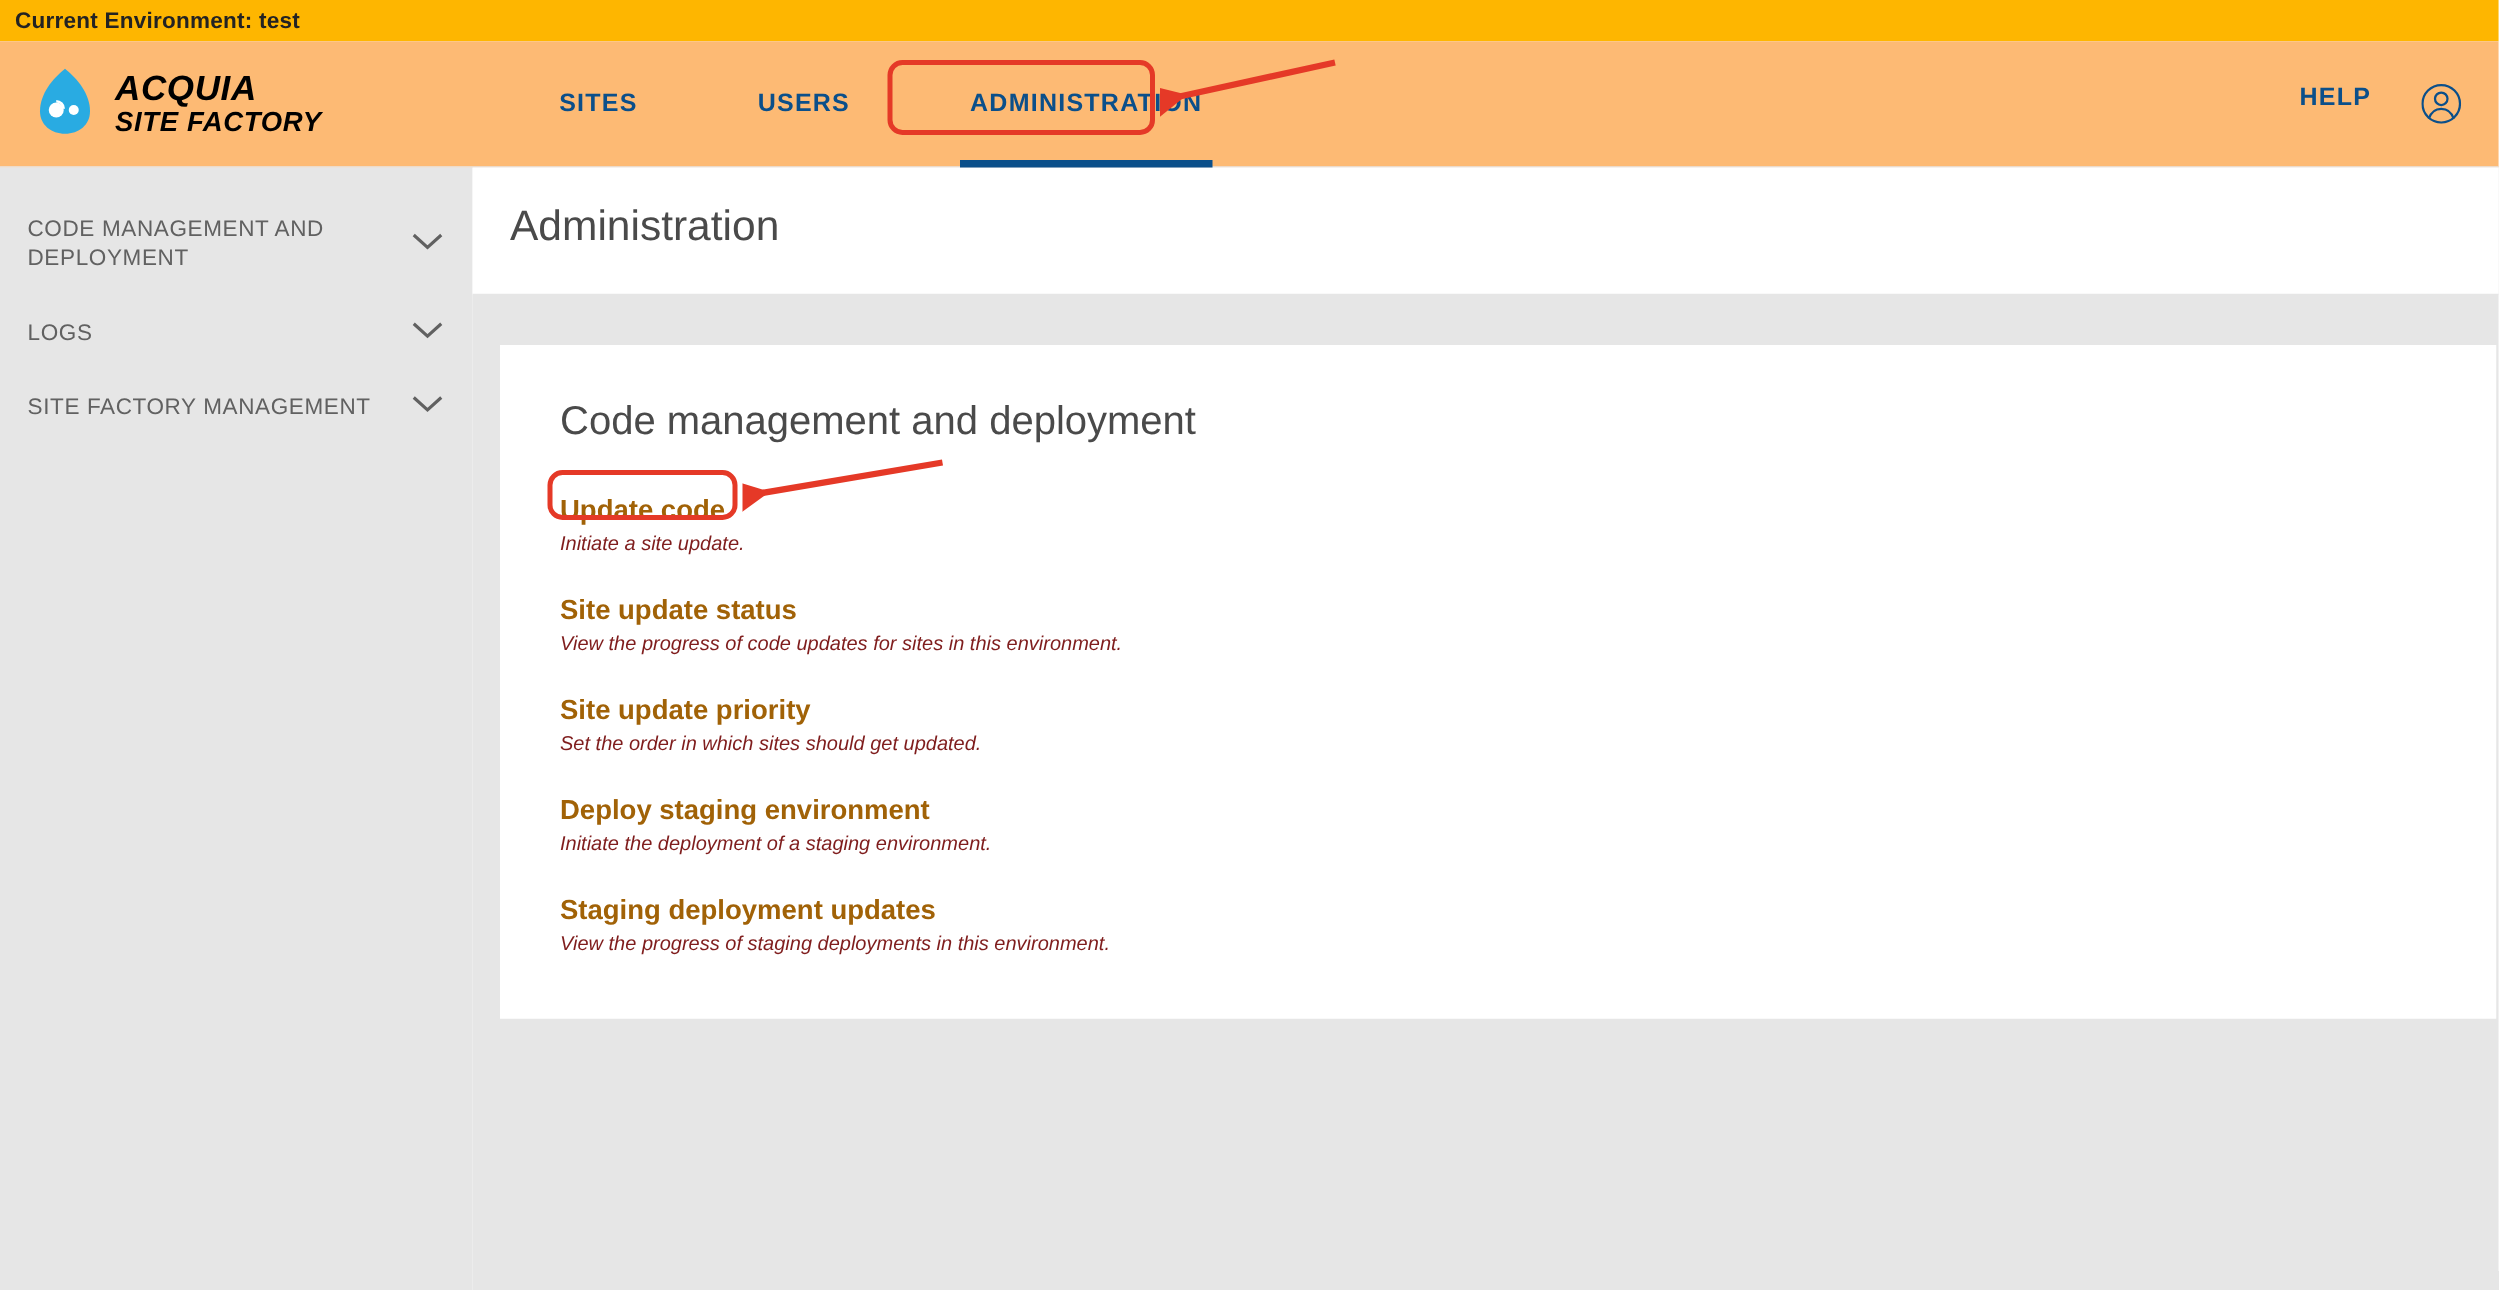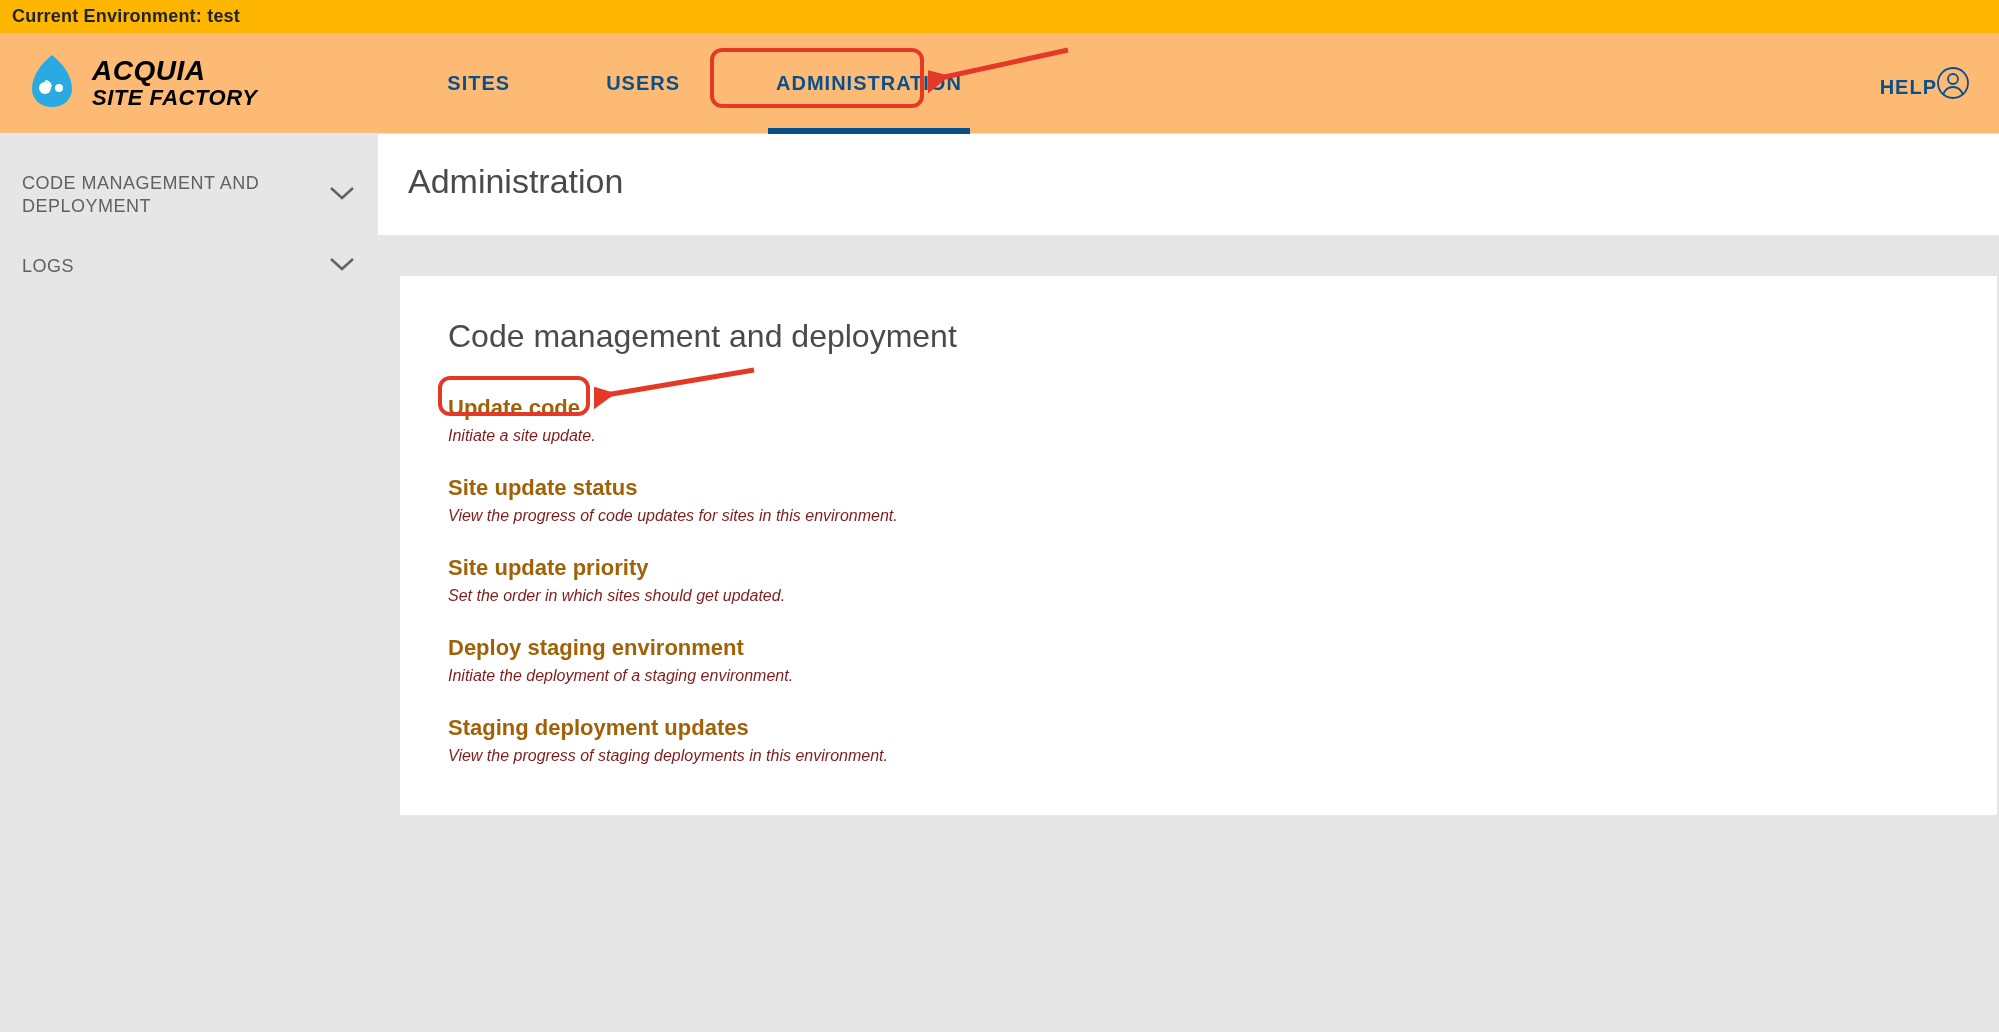--- a/index.html
+++ b/index.html
@@ -48,21 +48,21 @@
   }
   .nav-tab.active::after {
     content: "";
     position: absolute;
     left: -8px; right: -8px;
     bottom: -1px;
     height: 6px;
     background: #0b4f8a;
   }
   
-  .nav-right { display: flex; align-items: flex-end; }
+  .nav-right { display: flex; align-items: flex-start; gap: 40px; }
   .help-link { color: #0b4f8a; font-weight: 700; font-size: 20px; letter-spacing: 1px; cursor: pointer; }
   .user-icon { width: 32px; height: 32px; color: #0b4f8a; cursor: pointer; }
   
   .layout { display: flex; }
   
   .sidebar {
     width: 378px;
     background: #e6e6e6;
     min-height: calc(100vh - 130px);
     padding-top: 20px;
@@ -198,20 +198,28 @@
       </span>
     </div>
     <div class="sidebar-item">
       <span class="sidebar-label">LOGS</span>
       <span class="chevron">
         <svg width="28" height="18" viewBox="0 0 28 18">
             <path d="M3 4 L14 14 L25 4" fill="none" stroke="#616161" stroke-width="2.5"></path>
           </svg>
       </span>
     </div>
+    <div class="sidebar-item">
+      <span class="sidebar-label">SITE FACTORY MANAGEMENT</span>
+      <span class="chevron">
+        <svg width="28" height="18" viewBox="0 0 28 18">
+            <path d="M3 4 L14 14 L25 4" fill="none" stroke="#616161" stroke-width="2.5"></path>
+          </svg>
+      </span>
+    </div>
   </div>
 
   <div class="main">
     <div class="page-header">
       <h1 class="page-title">Administration</h1>
     </div>
 
     <div class="card">
       <h2 class="section-title">Code management and deployment</h2>
 

